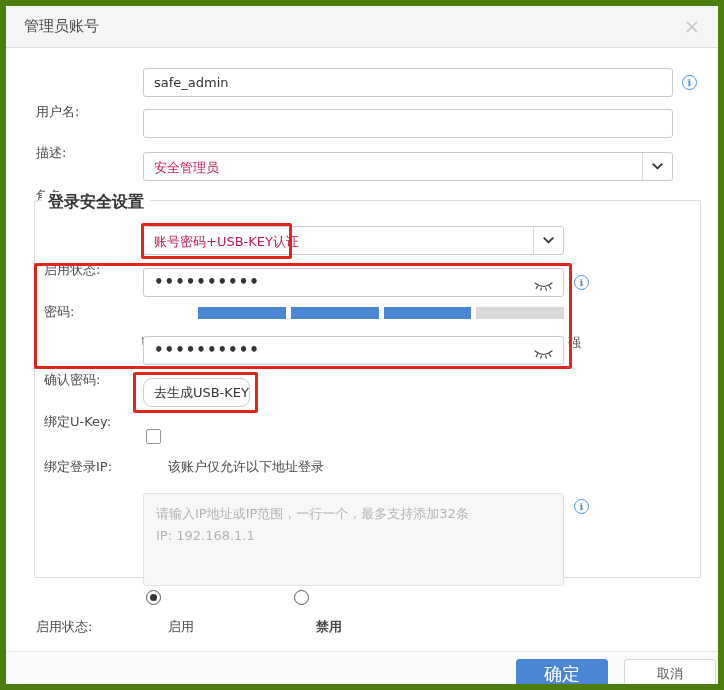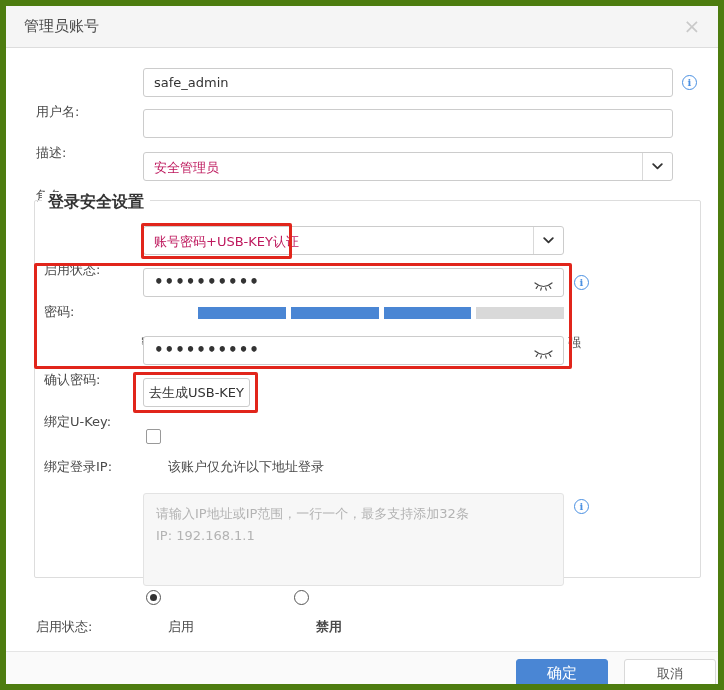--- a/index.html
+++ b/index.html
@@ -62,21 +62,21 @@
   .fieldset-legend {
     position: absolute; left: 36px; top: 186px; background: #fff; padding: 0 6px;
     font-size: 16px; font-weight: bold; color: #333;
   }
 
   .strength-bars { position: absolute; left: 192px; top: 301px; width: 366px; height: 12px; display: flex; gap: 5px; }
   .sbar { flex: 1; height: 12px; }
 
   .ghost-btn {
     position: absolute; height: 29px; background: #fff; border: 1px solid #ccc;
-    border-radius: 3px; font-family: inherit; font-size: 13px; color: #333; cursor: pointer;
+    border-radius: 9px; font-family: inherit; font-size: 13px; color: #333; cursor: pointer; text-align: right;
   }
 
   .checkbox {
     position: absolute; width: 15px; height: 15px; border: 1px solid #999;
     border-radius: 2px; background: #fff; cursor: pointer;
   }
 
   .ip-area {
     position: absolute; left: 137px; top: 455px; width: 421px; height: 93px;
     background: #f7f7f7; border: 1px solid #e3e3e3; border-radius: 3px;
@@ -93,21 +93,21 @@
     border-radius: 50%; background: #333;
   }
 
   .dialog-footer {
     position: absolute; left: 0; right: 0; top: 645px; height: 45px;
     background: #fafafa; border-top: 1px solid #e5e5e5;
   }
   .btn-primary {
     position: absolute; left: 510px; top: 7px; width: 92px; height: 29px;
     background: #4a86d4; color: #fff; border: 1px solid #4a86d4; border-radius: 3px;
-    font-family: inherit; font-size: 15px; cursor: pointer;
+    font-family: inherit; font-size: 18px; cursor: pointer;
   }
   .btn-default {
     position: absolute; left: 618px; top: 7px; width: 92px; height: 29px;
     background: #fff; color: #555; border: 1px solid #d9d9d9; border-radius: 3px;
     font-family: inherit; font-size: 13px; cursor: pointer;
   }
 
   .anno {
     position: absolute; border: 3px solid #e1251b; border-radius: 2px;
     pointer-events: none; z-index: 6;

